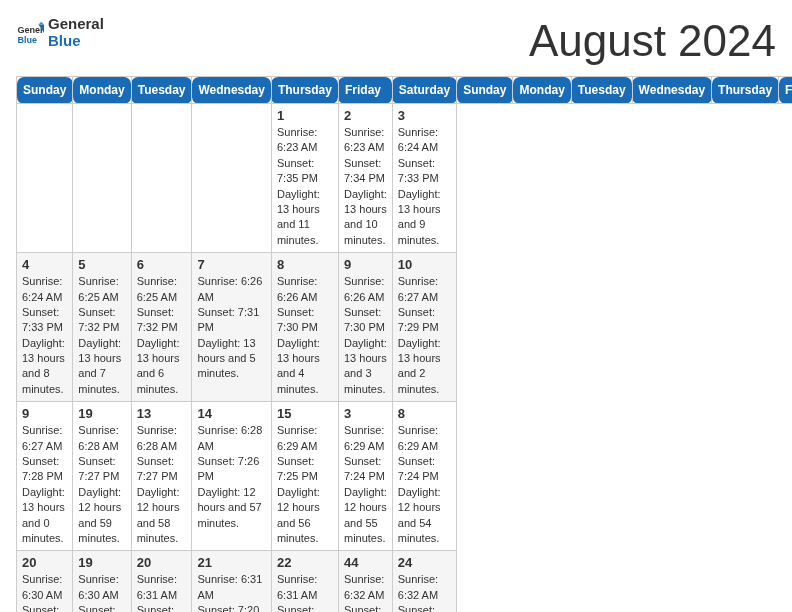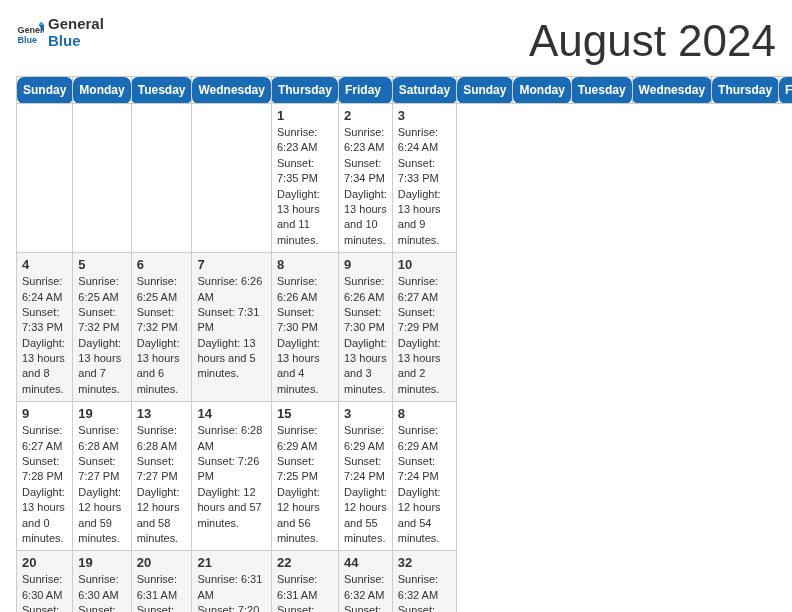--- a/index.html
+++ b/index.html
@@ -220,18 +220,18 @@
         </td>
         <td>
           <div class="day-num">22</div>
           <div class="day-info">Sunrise: 6:31 AM<br>Sunset: 7:19 PM<br>Daylight: 12 hours and 48 minutes.</div>
         </td>
         <td>
           <div class="day-num">44</div>
           <div class="day-info">Sunrise: 6:32 AM<br>Sunset: 7:19 PM<br>Daylight: 12 hours and 46 minutes.</div>
         </td>
         <td>
-          <div class="day-num">32</div>
+          <div class="day-num">24</div>
           <div class="day-info">Sunrise: 6:32 AM<br>Sunset: 7:18 PM<br>Daylight: 12 hours and 45 minutes.</div>
         </td>
       </tr>
     </tbody>
 </table>
 
 </body></html>

